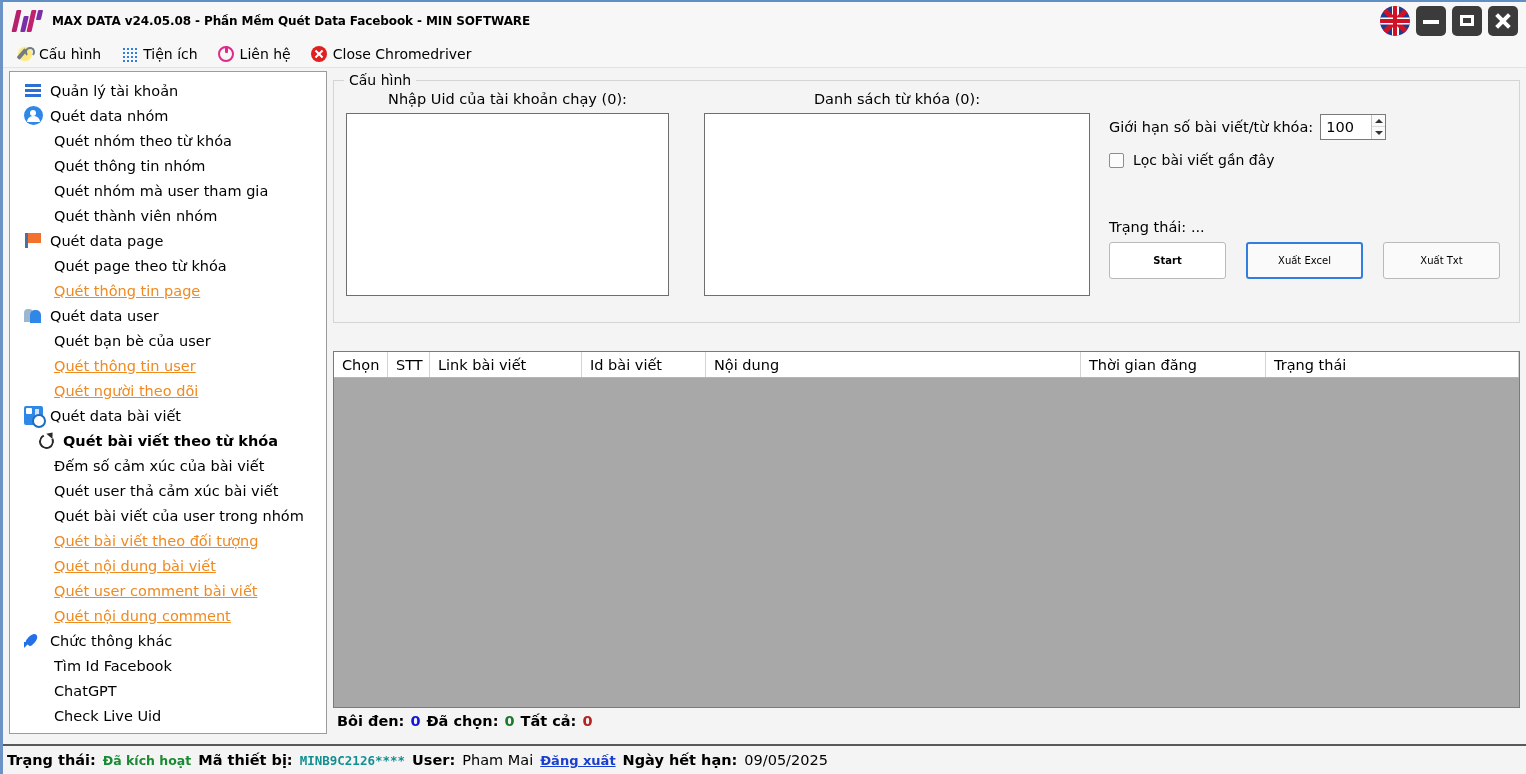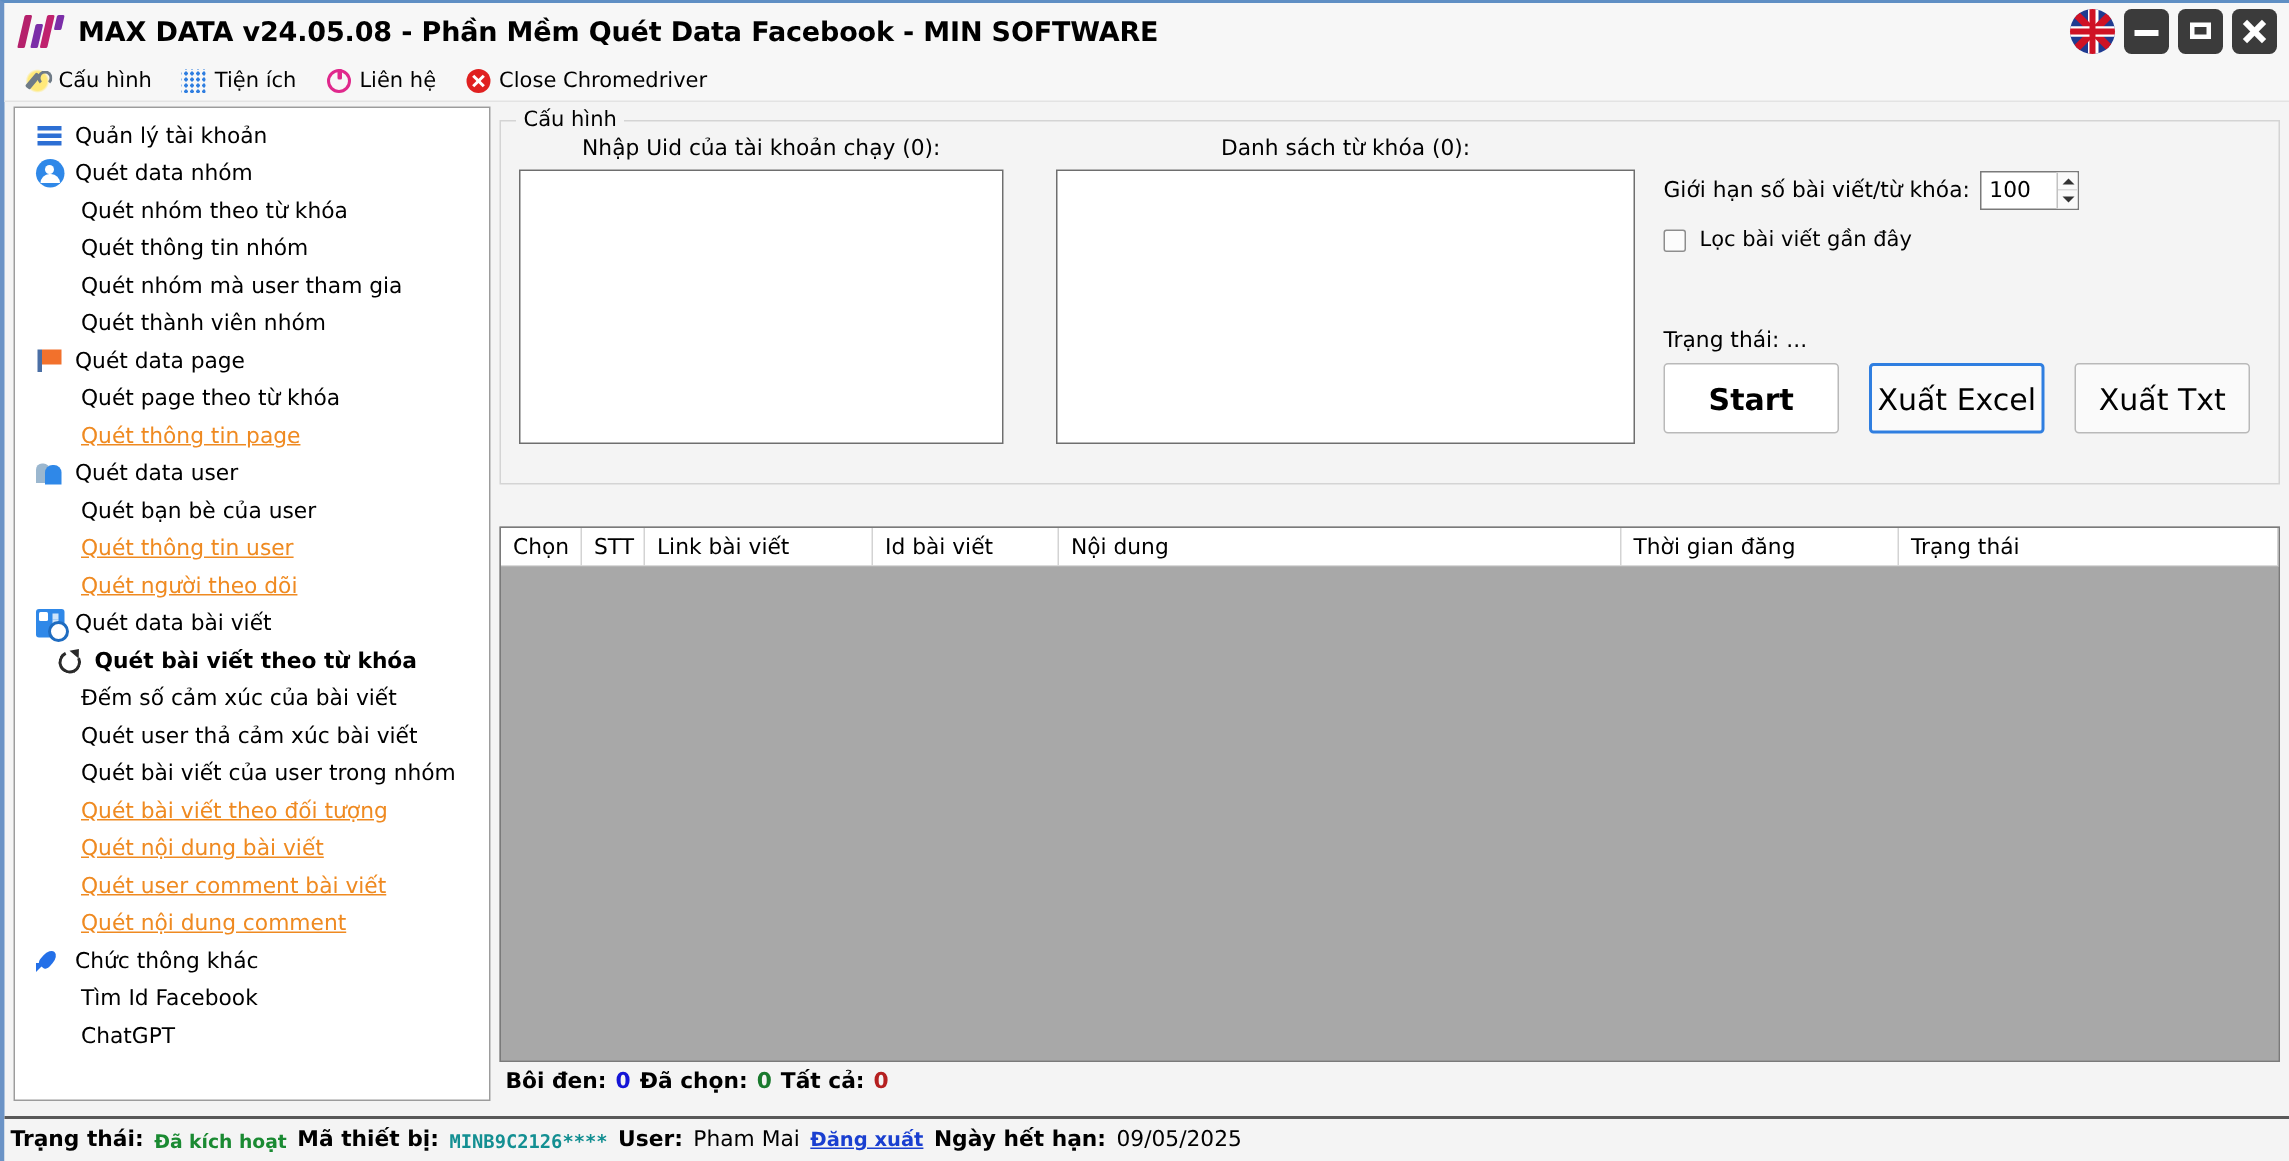--- a/index.html
+++ b/index.html
@@ -41,21 +41,21 @@
     width: 5px; height: 22px;
     transform: skewX(-13deg);
     border-radius: 1px;
   }
   .logo i:nth-child(1) { left: 1px;  background: #b5216c; }
   .logo i:nth-child(2) { left: 9px;  background: #7b2ea8; height: 16px; top: 7px; }
   .logo i:nth-child(3) { left: 16px; background: #c0226e; }
   .logo i:nth-child(4) { left: 24px; background: #7b2ea8; height: 10px; top: 1px; }
   .apptitle {
     font-weight: bold;
-    font-size: 18px;
+    font-size: 12px;
     letter-spacing: -0.1px;
     white-space: nowrap;
   }
   .winbtns {
     position: absolute;
     right: 8px; top: 4px;
     display: flex;
     align-items: center;
     gap: 6px;
   }
@@ -347,26 +347,26 @@
   .status-line {
     margin-top: 51px;
     font-size: 14.5px;
   }
   .status-line b { font-weight: normal; }
   .btn-row {
     display: flex; align-items: center; gap: 20px;
     margin-top: 7px;
   }
   .btn {
-    height: 47px;
+    height: 37px;
     min-width: 117px;
     background: #fafafa;
     border: 1px solid #b9b9b9;
     border-radius: 3px;
-    font-size: 20px;
+    font-size: 10px;
     font-family: "DejaVu Sans", "Liberation Sans", sans-serif;
     cursor: pointer;
     display: flex; align-items: center; justify-content: center;
   }
   .btn.start { font-weight: bold; width: 117px; background: #fff; }
   .btn.focused { border: 2px solid #2f7ee0; }
   .btn.excel { width: 117px; }
   .btn.txt { width: 117px; }
 
   
@@ -566,20 +566,23 @@
       </div>
       <div class="nav-item">
         <span class="nav-ic ic-rocket"></span>
         <span>Chức thông khác</span>
       </div>
       <div class="nav-item sub">
         <span>Tìm Id Facebook</span>
       </div>
       <div class="nav-item sub">
         <span>ChatGPT</span>
+      </div>
+      <div class="nav-item sub">
+        <span>Check Live Uid</span>
       </div>
     </div>
 
     <div class="main">
 
       <div class="groupbox">
         <div class="gb-title">Cấu hình</div>
 
         <div class="cfg-row">
           <div class="cfg-col">

